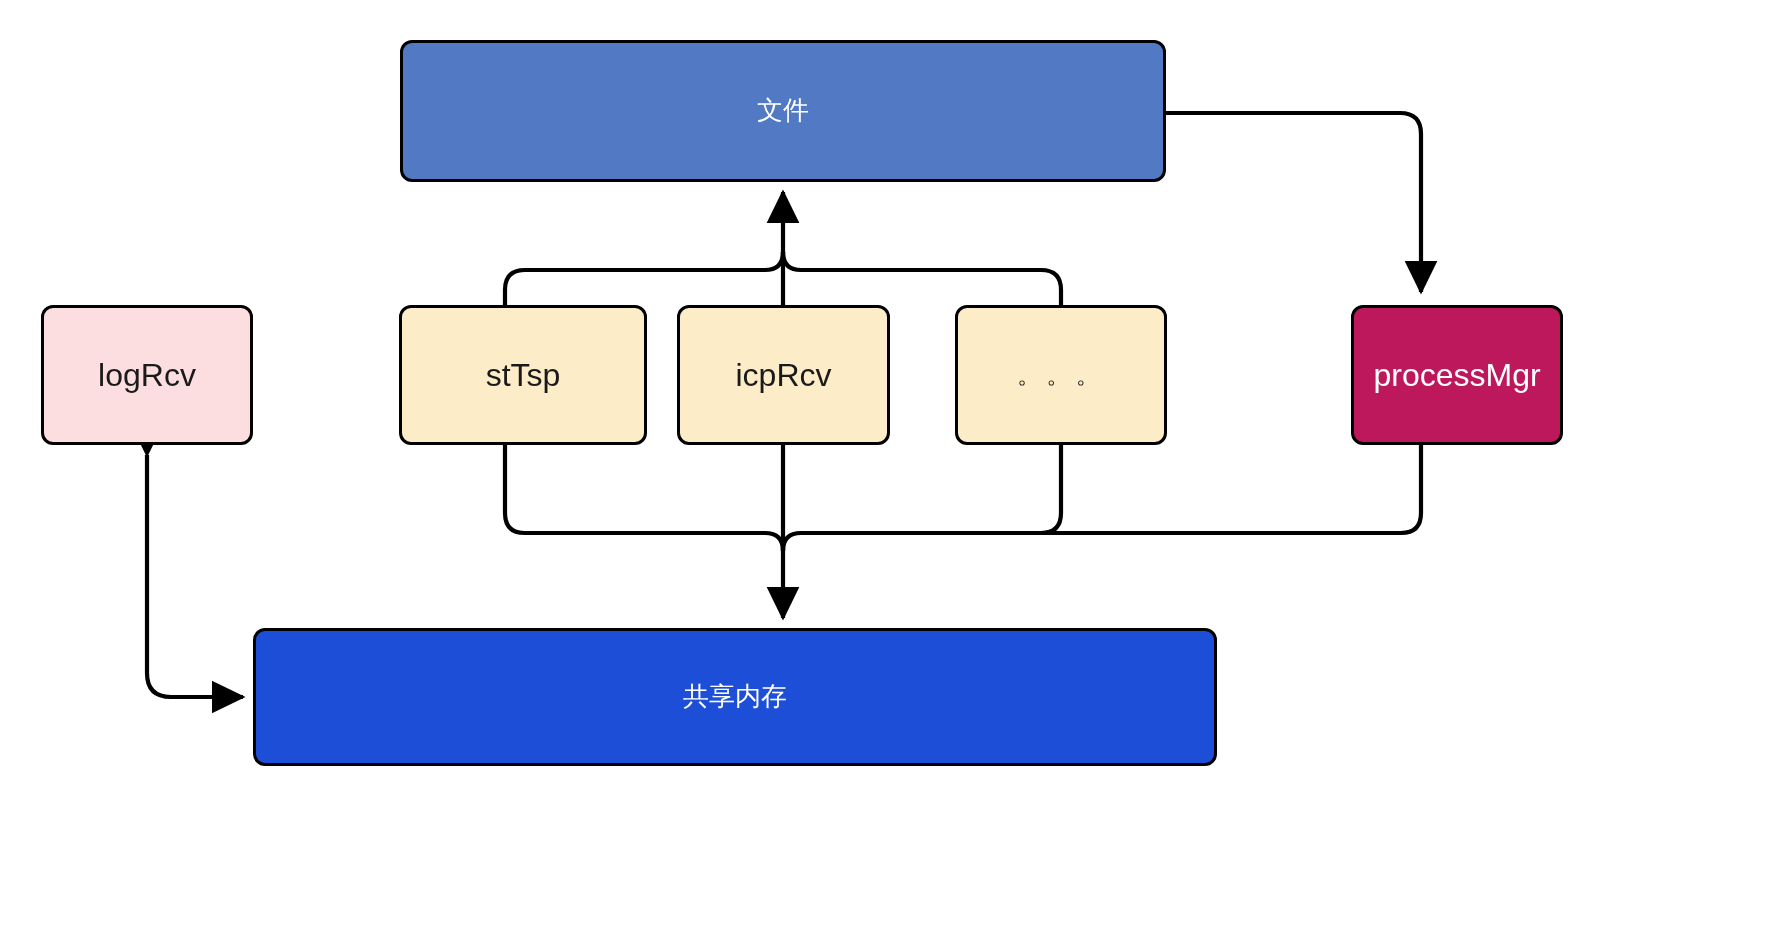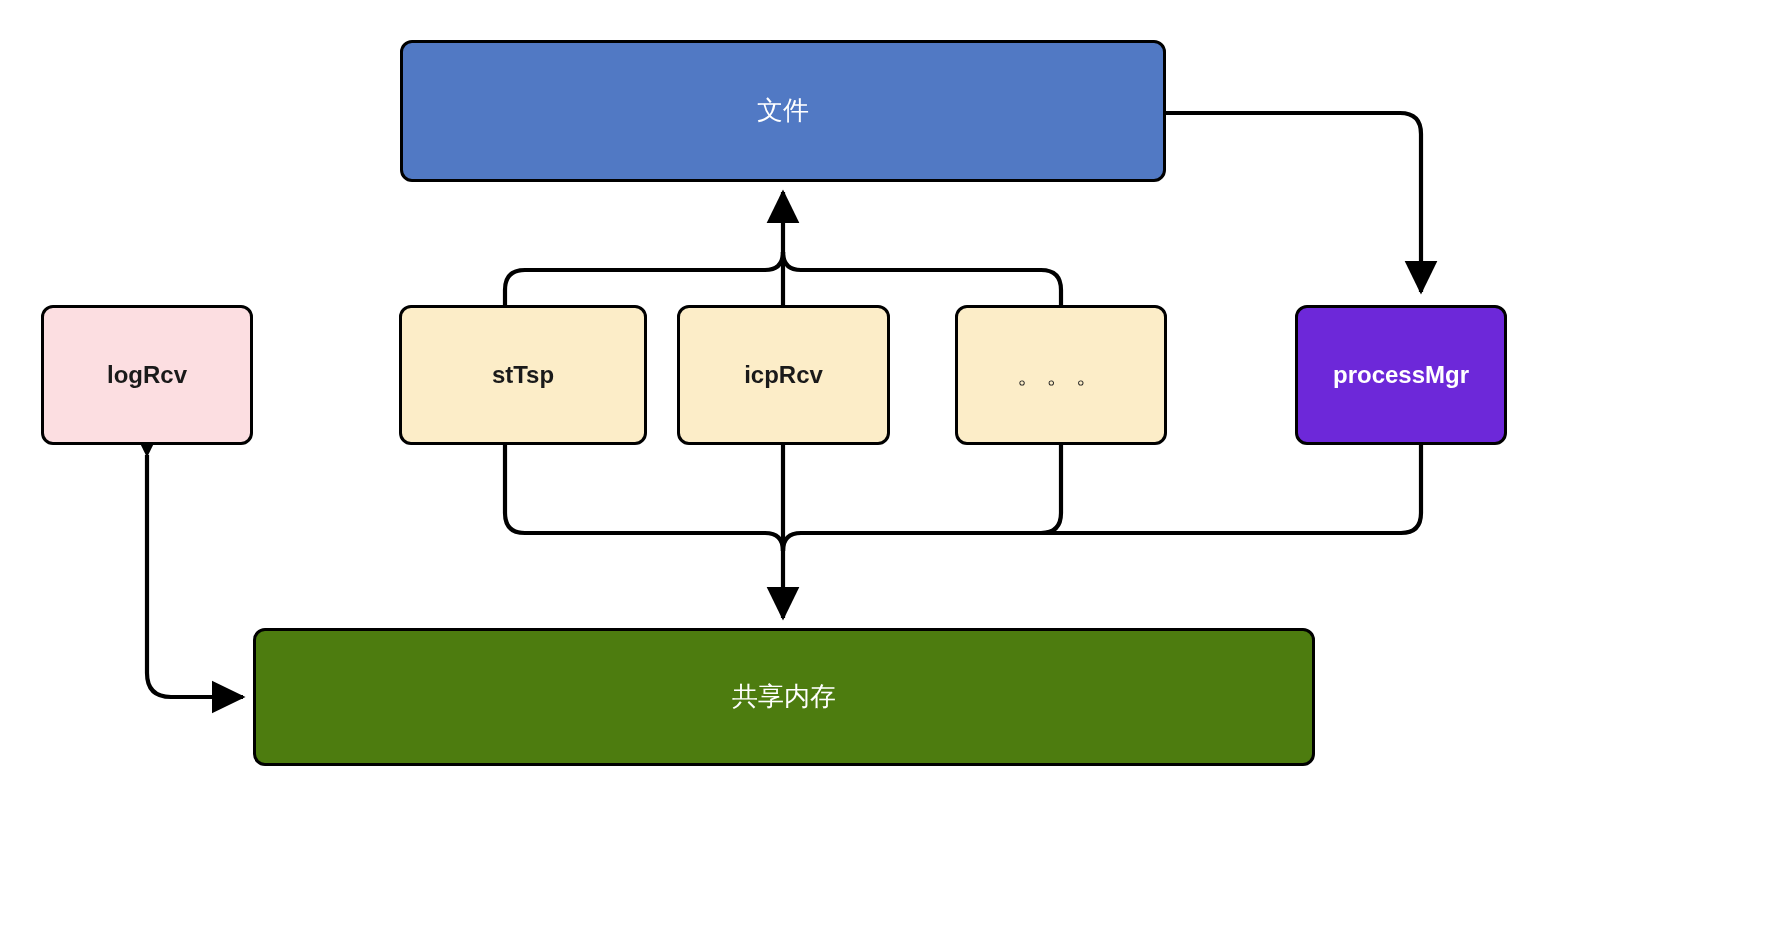--- a/index.html
+++ b/index.html
@@ -39,22 +39,21 @@
   }
   .node-label {
     display: block;
     line-height: 1.2;
     white-space: pre;
   }
   .label-cjk {
     font-size: 26px;
   }
   .label-latin {
-    font-size: 24px;
-    font-weight: bold;
+    font-size: 32px;
   }
   .label-dots {
     font-size: 24px;
     letter-spacing: 0.22em;
   }
   .light-text { color: #ffffff; }
   .dark-text  { color: #1a1a1a; }
 </style>
 </head>
 <body>
@@ -100,21 +99,21 @@
   </div>
 
   <div class="node" style="left:677px; top:305px; width:213px; height:140px; background:#FCEDC8;">
     <span class="node-label label-latin dark-text">icpRcv</span>
   </div>
 
   <div class="node" style="left:955px; top:305px; width:212px; height:140px; background:#FCEDC8;">
     <span class="node-label label-dots dark-text">。。。</span>
   </div>
 
-  <div class="node" style="left:1295px; top:305px; width:212px; height:140px; background:#6d28d9;">
+  <div class="node" style="left:1351px; top:305px; width:212px; height:140px; background:#be185d;">
     <span class="node-label label-latin light-text">processMgr</span>
   </div>
 
-  <div class="node" style="left:253px; top:628px; width:1062px; height:138px; background:#4d7c0f;">
+  <div class="node" style="left:253px; top:628px; width:964px; height:138px; background:#1d4ed8;">
     <span class="node-label label-cjk light-text">共享内存</span>
   </div>
 
 </div>
 
 </body></html>

